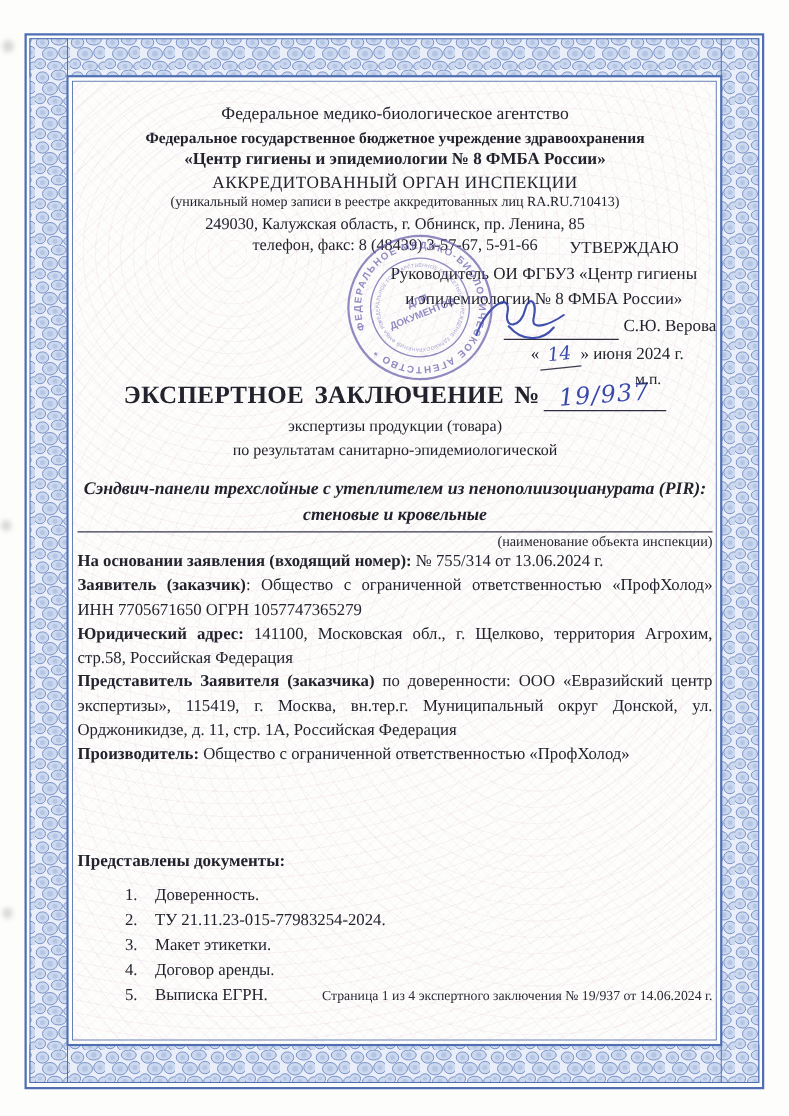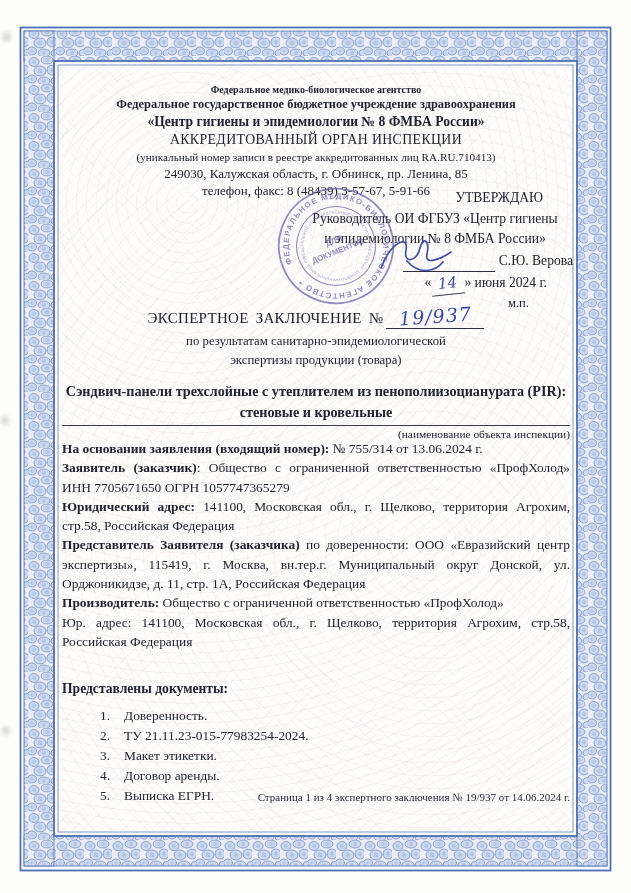--- a/index.html
+++ b/index.html
@@ -16,21 +16,21 @@
       repeating-radial-gradient(circle at 25% 18%, rgba(214,158,180,0.10) 0 1px, transparent 1px 10px),
       repeating-radial-gradient(circle at 72% 62%, rgba(214,158,180,0.09) 0 1px, transparent 1px 13px),
       repeating-linear-gradient(45deg, rgba(196,150,172,0.05) 0 1px, transparent 1px 7px),
       repeating-linear-gradient(-45deg, rgba(196,150,172,0.05) 0 1px, transparent 1px 7px);
   }
   .smudge{position:absolute;background:#b9b9b9;border-radius:50%;filter:blur(2px);opacity:.55;z-index:0;}
   .layer{position:absolute;left:62px;width:508px;z-index:2;}
 
   
   .hdr{text-align:center;line-height:1.34;}
-  .hdr .b1{font-weight:bold;font-size:10px;}
+  .hdr .b1{font-weight:normal;font-size:14px;}
   .hdr .b2{font-weight:bold;font-size:12.4px;}
   .hdr .b3{font-weight:bold;font-size:13.6px;}
   .hdr .r4{font-size:13.8px;letter-spacing:.4px;}
   .hdr .r5{font-size:11.2px;}
   .hdr .r6{font-size:13px;}
 
   
   .approve{width:276px;left:auto;right:58px;line-height:20.5px;font-size:13.6px;z-index:3;}
   .approve .t{text-align:right;padding-right:30px;}
   .approve .c{text-align:center;}
@@ -42,30 +42,30 @@
   .mp-row{text-align:right;padding-right:44px;font-size:12.6px;font-family:Liberation Serif, serif;}
   .hand{
     font-family:"DejaVu Serif",serif;font-style:italic;color:#3a4aaa;
     display:inline-block;transform:rotate(-4deg);
   }
   .hand-date{border-bottom:1px solid #3c3c4c;padding:0 7px;font-size:15px;transform:rotate(-6deg) translateY(1px);}
   .stamp-svg{position:absolute;left:272px;top:182px;z-index:4;}
 
   
   .title-blk{text-align:center;}
-  .title-main{font-weight:normal;font-size:15px;letter-spacing:.3px;word-spacing:3px;}
+  .title-main{font-weight:bold;font-size:20px;letter-spacing:.3px;word-spacing:3px;}
   .hand-num{
     border-bottom:1.6px solid #2d2d3c;min-width:98px;text-align:center;
     font-size:20px;letter-spacing:1px;margin-left:3px;display:inline-block;
   }
   .title-sub{font-size:12.8px;line-height:1.45;margin-top:3px;}
 
   
   .prod{text-align:center;}
-  .prod .l1,.prod .l2{font-weight:bold;font-size:14.2px;line-height:1.5;}
+  .prod .l1,.prod .l2{font-weight:bold;font-size:14.2px;line-height:1.5;font-style:italic;}
   .prod .rule{border-bottom:1.2px solid #3a3a4a;width:100%;height:1px;margin-top:0px;}
   .prod .cap{font-size:11.4px;margin-top:2px;text-align:right;}
 
   
   .bodytxt{font-size:13.4px;line-height:19.3px;text-align:justify;}
   .bodytxt p{margin:0;font-family:Liberation Serif, serif;}
   .bodytxt .lbl{font-weight:bold;}
 
   
   .docs .h{font-weight:bold;font-size:13.6px;}
@@ -161,39 +161,38 @@
     <text x="65" y="62" text-anchor="middle" font-size="8" font-weight="bold" fill="#5e55a6" font-family="'Liberation Sans',sans-serif">ДЛЯ</text>
     <text x="65" y="73" text-anchor="middle" font-size="8" font-weight="bold" fill="#5e55a6" font-family="'Liberation Sans',sans-serif">ДОКУМЕНТОВ</text>
   </g>
 </svg>
 
 <div class="layer title-blk" style="top:305px;">
   <div>
     <span class="title-main">ЭКСПЕРТНОЕ ЗАКЛЮЧЕНИЕ  №</span><span class="hand-num"><span class="hand" style="font-size:19px;">19/937</span></span>
   </div>
   <div class="title-sub">
+    <div>экспертизы продукции (товара)</div>
     <div>по результатам санитарно-эпидемиологической</div>
-    <div>экспертизы продукции (товара)</div>
   </div>
 </div>
 
 <div class="layer prod" style="top:381px;">
   <div class="l1">Сэндвич-панели трехслойные с утеплителем из пенополиизоцианурата (PIR):</div>
   <div class="l2">стеновые и кровельные</div>
   <div class="rule"></div>
   <div class="cap">(наименование объекта инспекции)</div>
 </div>
 
 <div class="layer bodytxt" style="top:439px;">
   <p><span class="lbl">На основании заявления (входящий номер):</span><span>  № 755/314 от 13.06.2024 г.</span></p>
   <p><span class="lbl">Заявитель (заказчик)</span><span>: Общество с ограниченной ответственностью «ПрофХолод» ИНН 7705671650 ОГРН 1057747365279</span></p>
   <p><span class="lbl">Юридический адрес:</span><span> 141100, Московская обл., г. Щелково, территория Агрохим, стр.58, Российская Федерация</span></p>
   <p><span class="lbl">Представитель Заявителя (заказчика)</span><span> по доверенности: ООО «Евразийский центр экспертизы», 115419, г. Москва, вн.тер.г. Муниципальный округ Донской, ул. Орджоникидзе, д. 11, стр. 1А, Российская Федерация</span></p>
   <p><span class="lbl">Производитель:</span><span> Общество с ограниченной ответственностью «ПрофХолод»</span></p>
-  <p><span>Юр. адрес: 141100, Московская обл., г. Щелково, территория Агрохим, стр.58, Российская Федерация</span></p>
 </div>
 
 <div class="layer docs" style="top:681px;">
   <div class="h">Представлены документы:</div>
   <div class="list">
     <div class="doc-item">
         <span class="num">1.</span>
         <span>Доверенность.</span>
       </div>
     <div class="doc-item">

